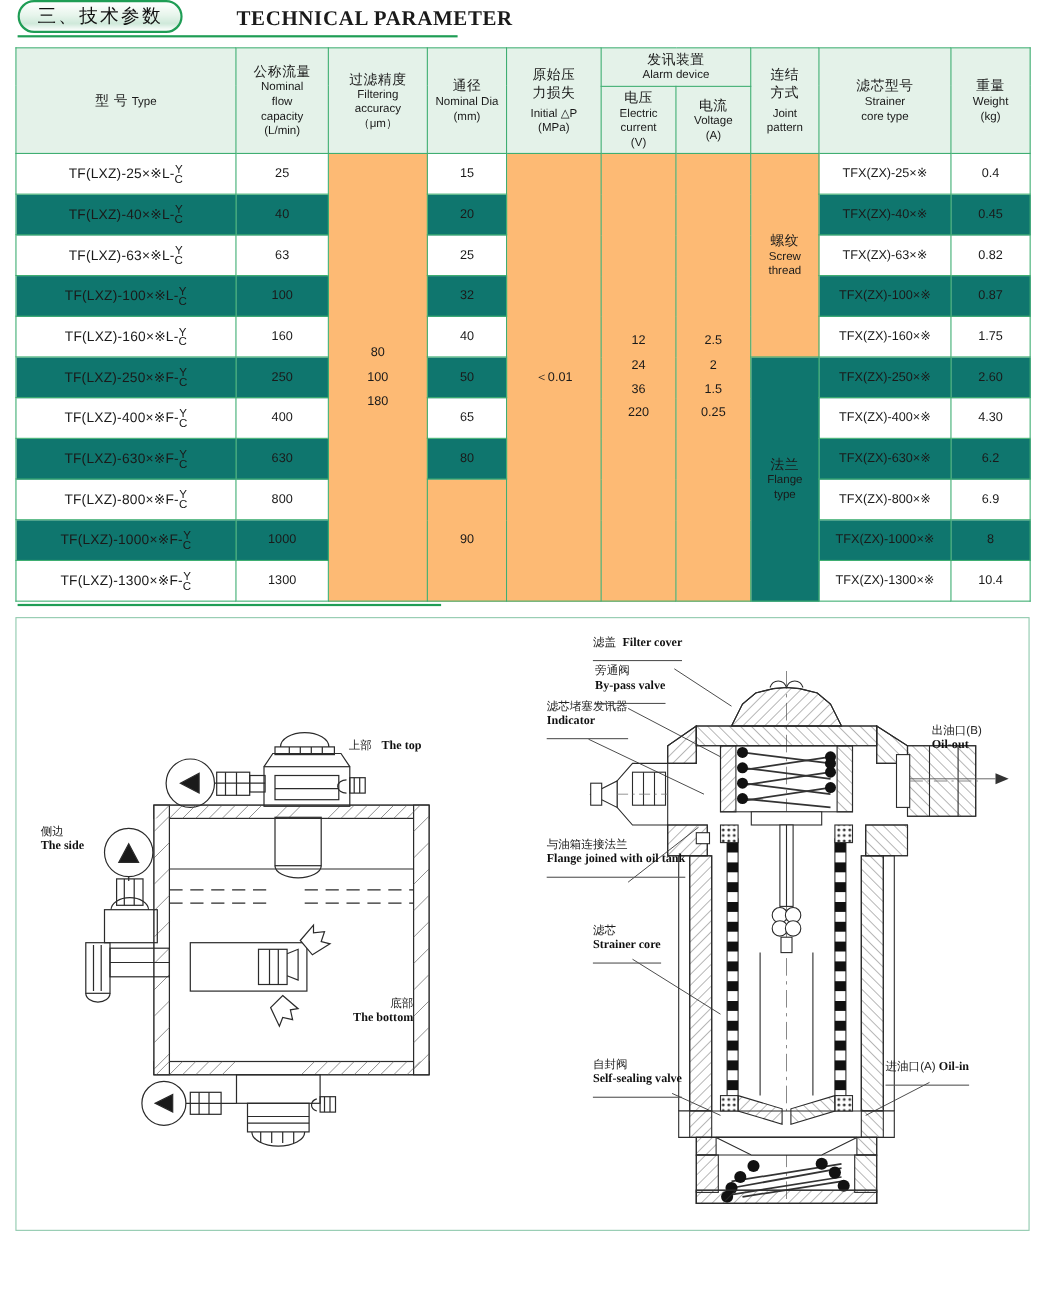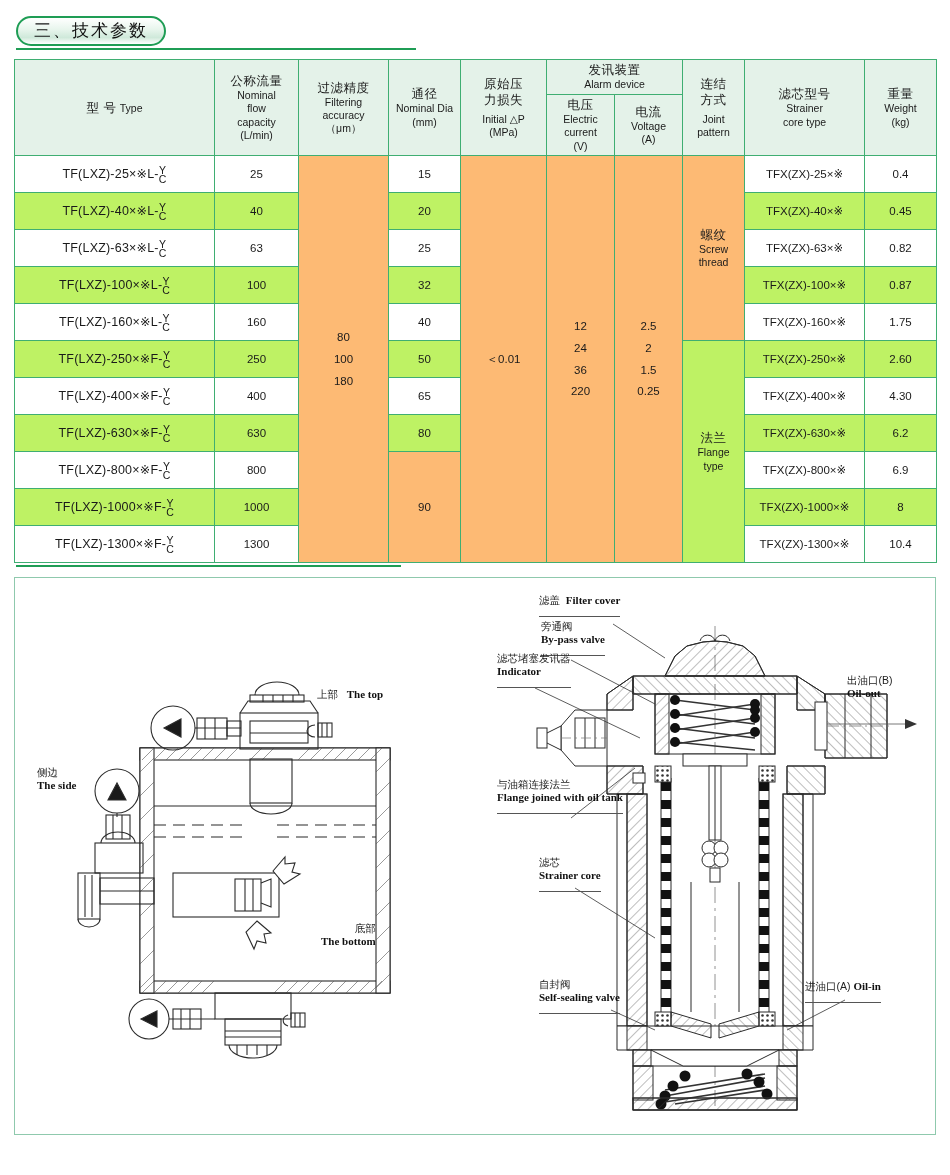--- a/index.html
+++ b/index.html
@@ -51,21 +51,21 @@
     vertical-align: middle;
     padding: 2px 1px;
     font-weight: normal;
     line-height: 1.28;
   }
   thead td { background: #e4f2e9; height: 96px; }
   thead td.sub { height: auto; }
   .cn { font-size: 12.5px; letter-spacing: .5px; }
   .en { font-size: 10.5px; }
   tbody tr { height: 37px; }
-  tbody tr.alt td { background: #bef264; }
+  tbody tr.alt td { background: #0f766e; }
   tbody td.plain { background: #fdba74; }
   .model { text-align: center; font-size: 12.5px; letter-spacing: .2px; white-space: nowrap; }
   .frac { display: inline-block; vertical-align: middle; text-align: center; line-height: .92; font-size: 10.5px; position: relative; top: 1px; }
   .frac span { display: block; }
   .stack-lines span { display: block; margin: 7px 0; }
 
   
   .diagram {
     margin: 10px 14px 0 14px;
     border: 1px solid #8fc9ad;
@@ -79,22 +79,23 @@
   .lbl .e { font-family: "Liberation Serif", serif; font-weight: bold; font-size: 11px; color: #111; }
   .lbl.inline .c, .lbl.inline .e { display: inline; }
   .lbl.u { border-bottom: 1px solid #555; padding-bottom: 8px; }
   svg { display: block; }
 </style>
 </head>
 <body>
 
 <div class="page">
 
-  <div class="sec-head" style="margin-top:16px;gap:35px;">
+  <div class="sec-head" style="margin-top:0;gap:35px;">
     <div class="pill">三、技术参数</div>
+    <div class="eng-head">TECHNICAL PARAMETER</div>
   </div>
   <div class="head-rule" id="sec3-rule"></div>
 
   <div class="tbl-wrap">
   <table class="spec">
     <colgroup>
       <col style="width:200px">
           <col style="width:84px">
           <col style="width:90px">
           <col style="width:72px">

